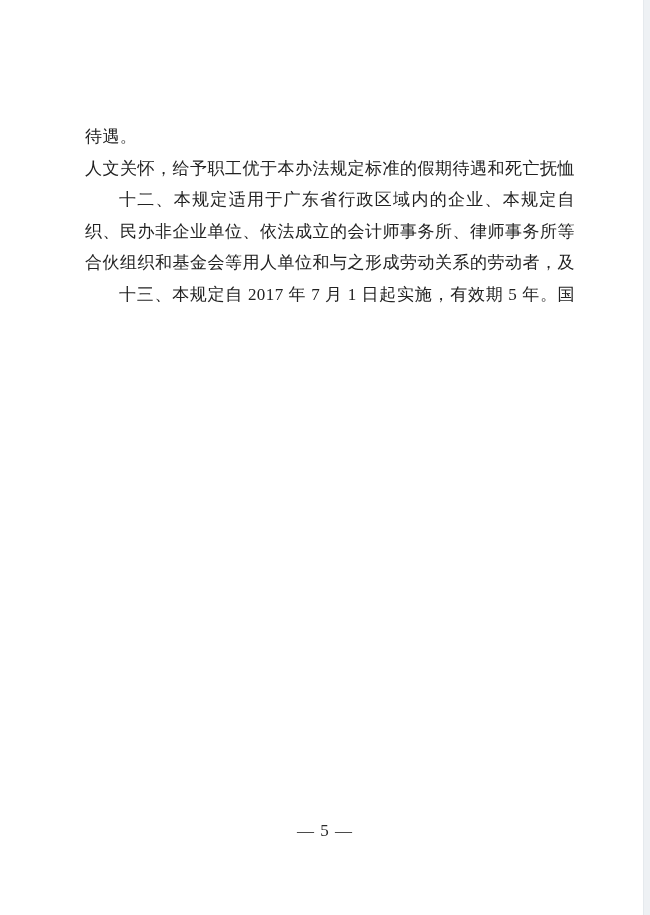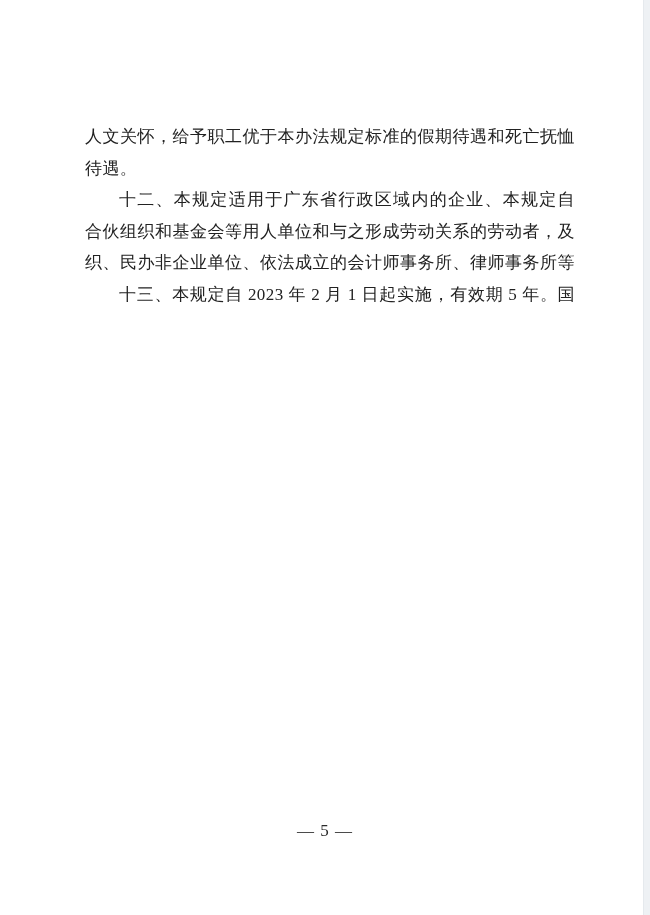--- a/index.html
+++ b/index.html
@@ -62,27 +62,27 @@
     background: #eef1f4;
     border-left: 1px solid #e5e9ed;
   }
 </style>
 </head>
 <body>
 
 <div class="screen">
   <div class="doc-body" id="doc-body">
       <div class="paragraph">
+        <div class="line">待遇。</div>
         <div class="line just">人文关怀，给予职工优于本办法规定标准的假期待遇和死亡抚恤</div>
-        <div class="line">待遇。</div>
       </div>
       <div class="paragraph">
         <div class="line just indent">十二、本规定适用于广东省行政区域内的企业、本规定自</div>
+        <div class="line just">织、民办非企业单位、依法成立的会计师事务所、律师事务所等</div>
         <div class="line just">合伙组织和基金会等用人单位和与之形成劳动关系的劳动者，及</div>
-        <div class="line just">织、民办非企业单位、依法成立的会计师事务所、律师事务所等</div>
       </div>
       <div class="paragraph">
-        <div class="line just indent">十三、本规定自 2023 年 2 月 1 日起实施，有效期 5 年。国</div>
+        <div class="line just indent">十三、本规定自 2017 年 7 月 1 日起实施，有效期 5 年。国</div>
       </div>
     </div>
   <div class="page-footer">— 5 —</div>
   <div class="page-edge"></div>
 </div>
 
 </body></html>

